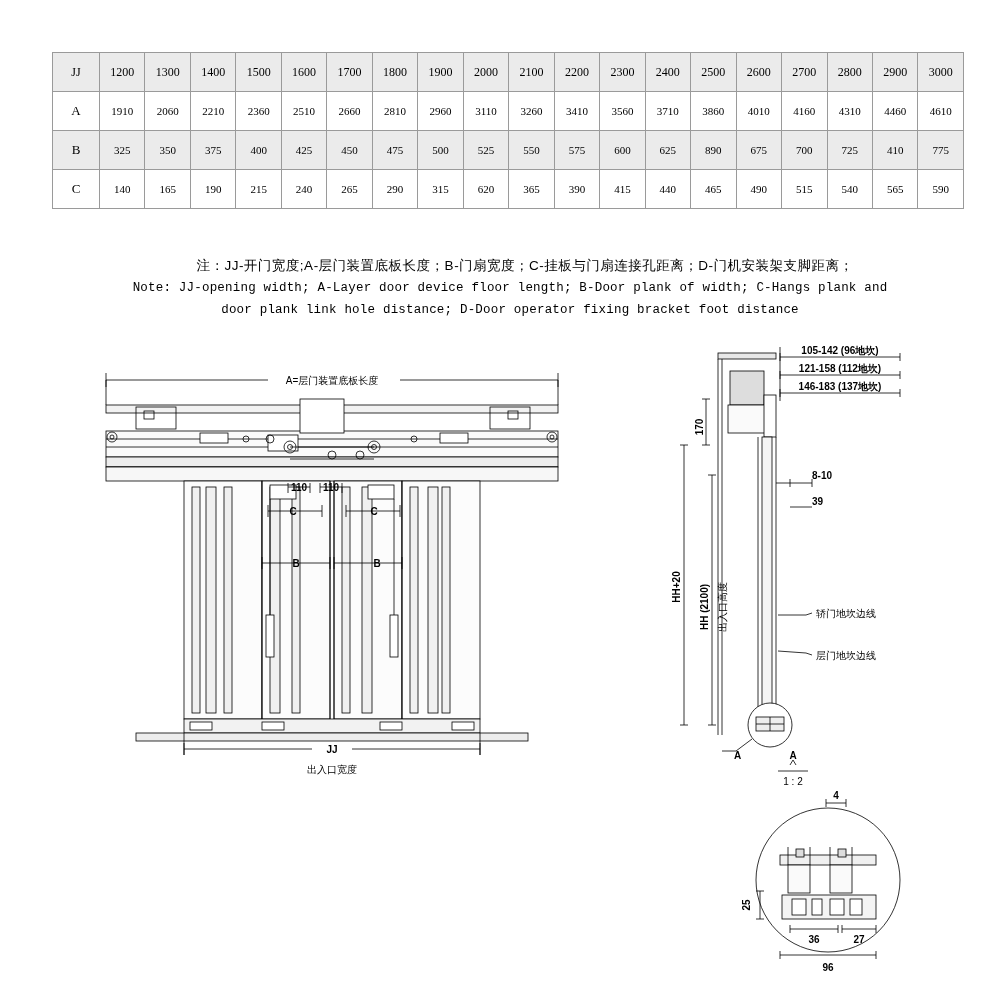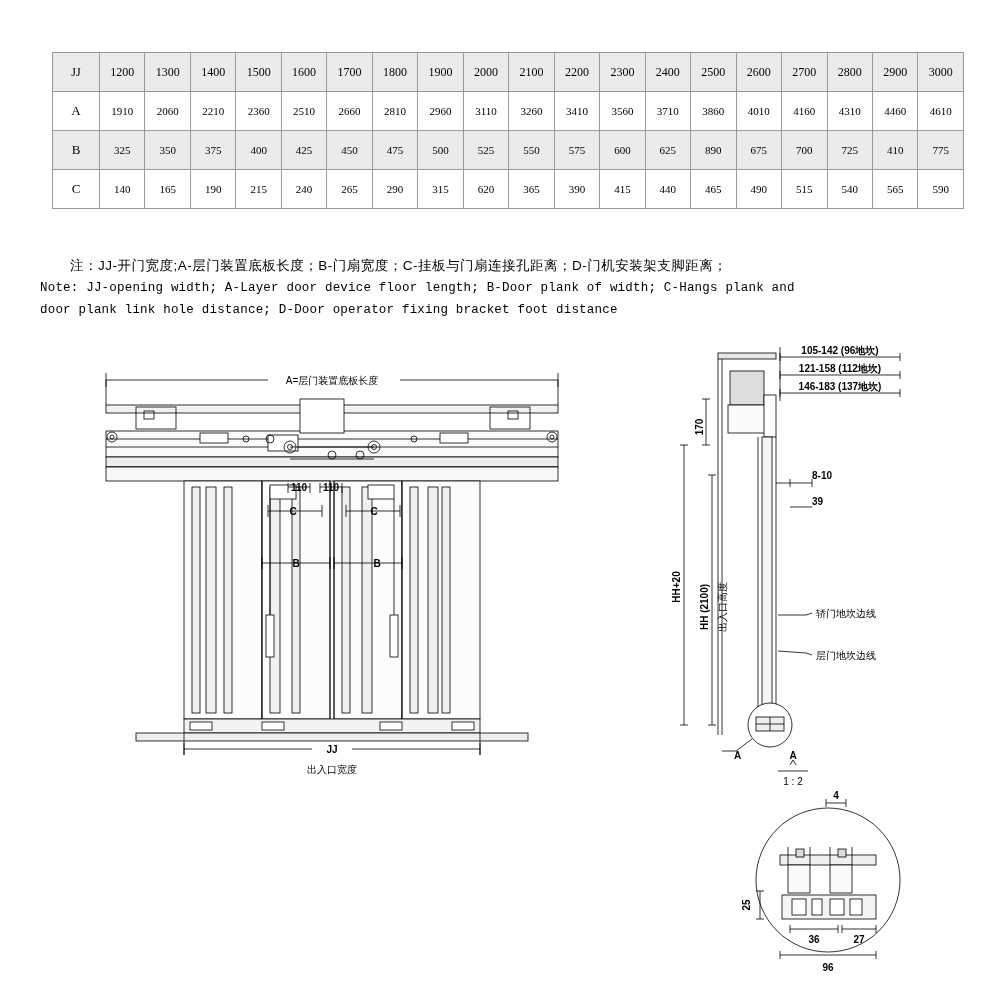--- a/index.html
+++ b/index.html
@@ -24,22 +24,22 @@
   }
   table.spec tr.row-head td{background:#ebebeb;font-size:12px;}
   table.spec tr.row-b td{background:#ebebeb;}
   table.spec td.label{width:46px;font-size:13px;}
   
   .note{
     position:absolute;left:40px;top:255px;width:940px;
     font-size:13.5px;line-height:22px;color:#000;
   }
   .note .cn{font-family:"Liberation Sans", sans-serif;letter-spacing:.5px;}
-  .note .en{font-family:"Liberation Mono", monospace;font-size:12.5px;letter-spacing:.2px;}
-  .note .indent{padding-left:30px;}
+  .note .en{font-family:"Liberation Mono", monospace;font-size:12.5px;letter-spacing:.2px;text-align:center;}
+  .note .indent{padding-left:30px;text-align:center;}
   
   .canvas{position:absolute;left:0;top:335px;width:1000px;height:660px;}
   svg{display:block;}
   .lbl{font-family:"Liberation Sans", sans-serif;font-size:10px;fill:#000;}
   .lbl-b{font-family:"Liberation Sans", sans-serif;font-size:10px;font-weight:bold;fill:#000;}
 </style>
 </head>
 <body>
 
 <div class="table-wrap">

